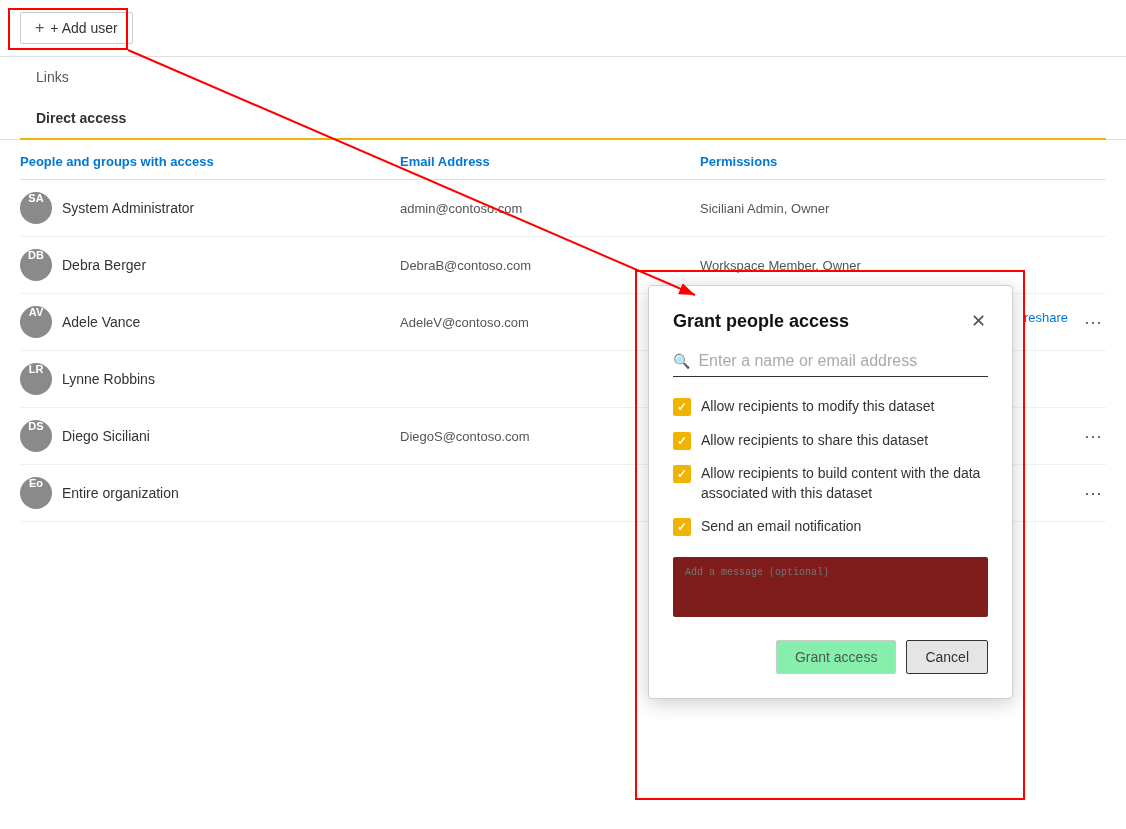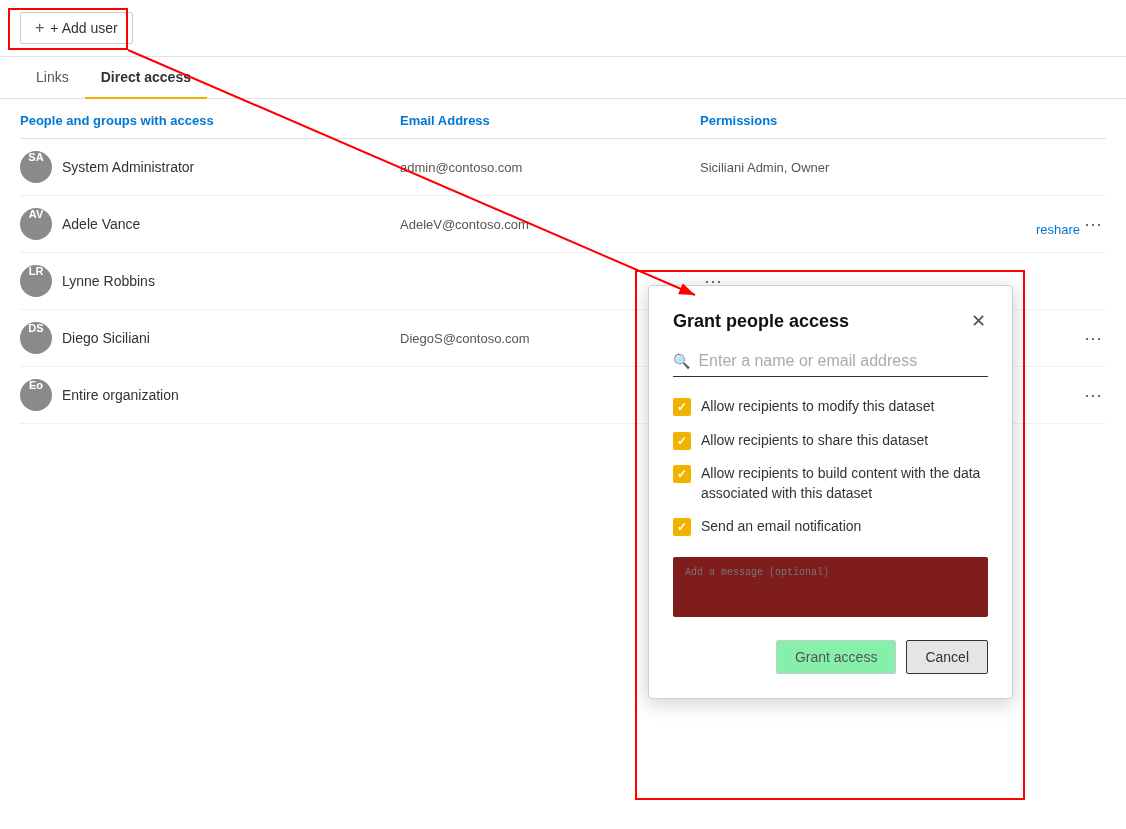--- a/index.html
+++ b/index.html
@@ -42,20 +42,21 @@
     .plus-icon {
       font-size: 16px;
       color: #555;
     }
 
     
     .tabs-container {
       display: flex;
       padding: 0 20px;
       border-bottom: 1px solid #e0e0e0;
+      flex-direction: column;
     }
 
     .tab {
       padding: 12px 16px;
       cursor: pointer;
       font-size: 14px;
       color: #555;
       border-bottom: 2px solid transparent;
       margin-bottom: -1px;
     }
@@ -118,22 +119,22 @@
       font-size: 13px;
     }
 
     .permission-cell {
       color: #555;
       font-size: 13px;
     }
 
     .action-cell {
       display: flex;
-      align-items: flex-end;
-      gap: 0;
+      align-items: flex-start;
+      gap: 12px;
       color: #0078d4;
       font-size: 13px;
     }
 
     .reshare-link {
       color: #0078d4;
       cursor: pointer;
       text-decoration: none;
     }
 
@@ -355,20 +356,31 @@
         <div class="avatar">
           <span>SA</span>
         </div>
         <span class="user-name">System Administrator</span>
       </div>
       <div class="email-cell">admin@contoso.com</div>
       <div class="permission-cell">Siciliani Admin, Owner</div>
       <div class="action-cell"></div>
     </div>
 
+    <div class="table-row">
+      <div class="user-cell">
+        <div class="avatar">
+          <span>DB</span>
+        </div>
+        <span class="user-name">Debra Berger</span>
+      </div>
+      <div class="email-cell">DebraB@contoso.com</div>
+      <div class="permission-cell">Workspace Member, Owner</div>
+      <div class="action-cell"></div>
+    </div>
 
     <div class="table-row">
       <div class="user-cell">
         <div class="avatar">
           <span>AV</span>
         </div>
         <span class="user-name">Adele Vance</span>
       </div>
       <div class="email-cell">AdeleV@contoso.com</div>
       <div class="permission-cell"></div>

